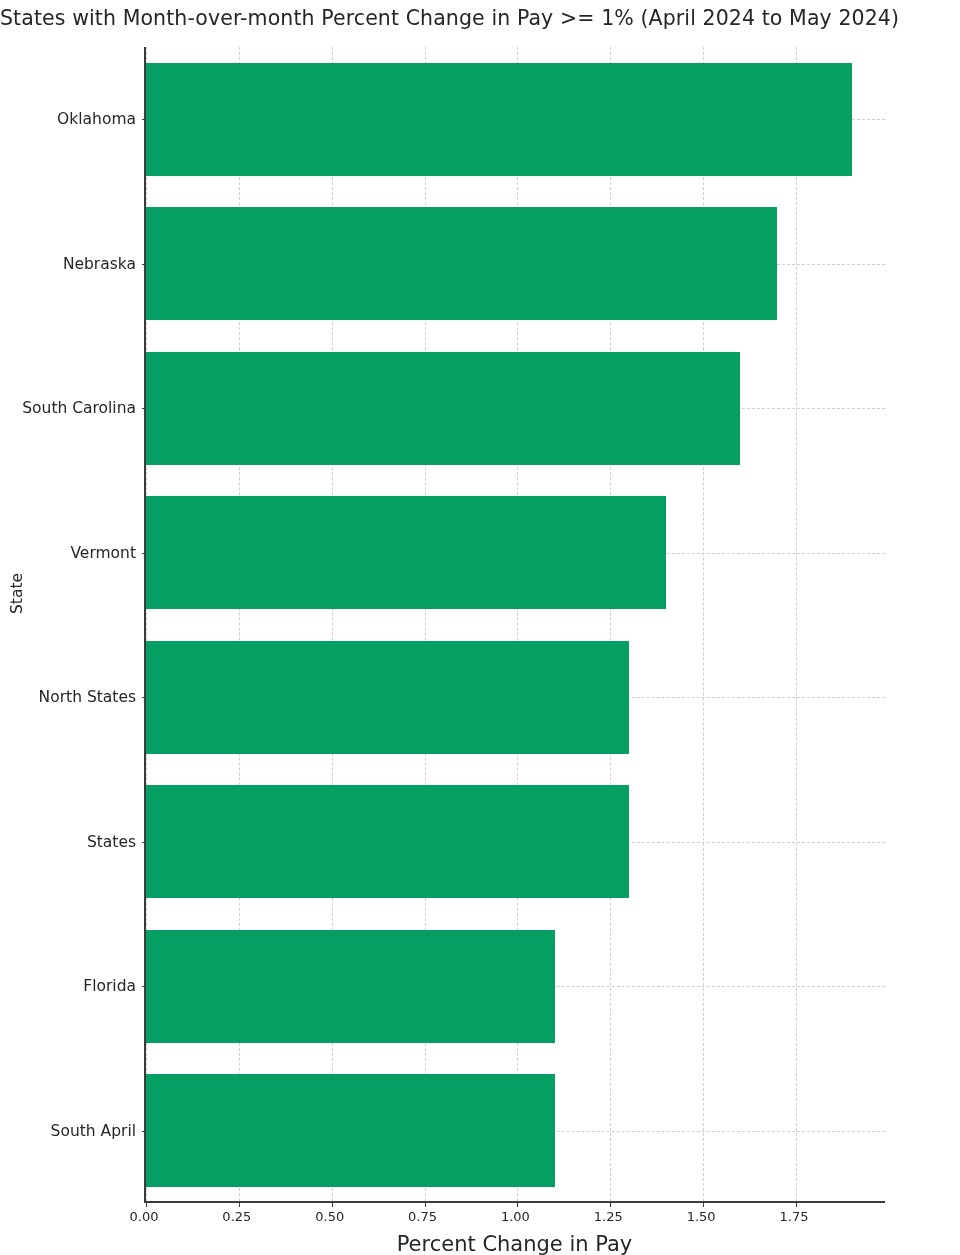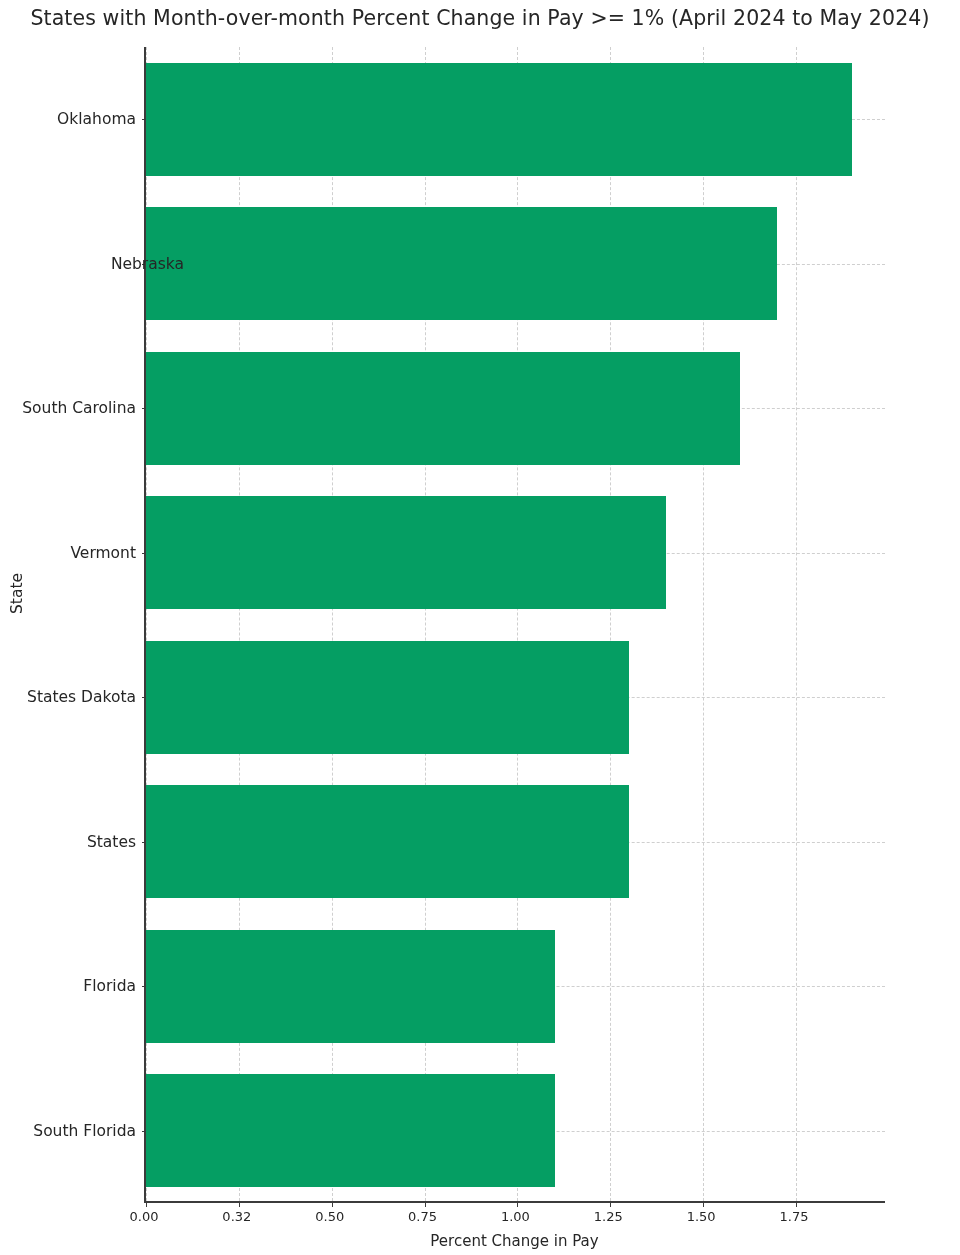--- a/index.html
+++ b/index.html
@@ -21,21 +21,21 @@
     height: 1255px;
     background: #ffffff;
   }
 
   
   #chart-title {
     position: absolute;
     left: 0;
     top: 6px;
     width: 960px;
-    text-align: center;
+    text-align: left;
     font-size: 20.5px;
     color: #262626;
     letter-spacing: 0.1px;
     white-space: nowrap;
   }
 
   
   
   #plot-area {
     position: absolute;
@@ -107,21 +107,21 @@
     transform: translateY(-50%);
   }
 
   
   #xaxis-title {
     position: absolute;
     left: 144px;
     width: 741px;
     top: 1232px;
     text-align: center;
-    font-size: 15px;
+    font-size: 21px;
     color: #262626;
     white-space: nowrap;
   }
   #yaxis-title {
     position: absolute;
     left: 8px;
     top: 614px;
     font-size: 15.5px;
     color: #262626;
     white-space: nowrap;
@@ -184,36 +184,36 @@
         <div class="ytick-mark" style="top: 505.75px;"></div>
         <div class="ytick-mark" style="top: 650.25px;"></div>
         <div class="ytick-mark" style="top: 794.75px;"></div>
         <div class="ytick-mark" style="top: 939.25px;"></div>
         <div class="ytick-mark" style="top: 1083.75px;"></div>
       </div>
   </div>
 
   <div id="xtick-labels">
       <div class="xtick-label" style="left: 144px;">0.00</div>
-      <div class="xtick-label" style="left: 236.857px;">0.32</div>
+      <div class="xtick-label" style="left: 236.857px;">0.25</div>
       <div class="xtick-label" style="left: 329.714px;">0.50</div>
       <div class="xtick-label" style="left: 422.571px;">0.75</div>
       <div class="xtick-label" style="left: 515.429px;">1.00</div>
       <div class="xtick-label" style="left: 608.286px;">1.25</div>
       <div class="xtick-label" style="left: 701.143px;">1.50</div>
       <div class="xtick-label" style="left: 794px;">1.75</div>
     </div>
   <div id="ytick-labels">
       <div class="ytick-label" style="position: absolute; right: 824px; top: 119.25px;">Oklahoma</div>
-      <div class="ytick-label" style="position: absolute; right: 776px; top: 263.75px; text-align: center;">Nebraska</div>
+      <div class="ytick-label" style="position: absolute; right: 824px; top: 263.75px; text-align: center;">Nebraska</div>
       <div class="ytick-label" style="position: absolute; right: 824px; top: 408.25px;">South Carolina</div>
       <div class="ytick-label" style="position: absolute; right: 824px; top: 552.75px;">Vermont</div>
-      <div class="ytick-label" style="position: absolute; right: 824px; top: 697.25px;">States Dakota</div>
+      <div class="ytick-label" style="position: absolute; right: 824px; top: 697.25px;">North States</div>
       <div class="ytick-label" style="position: absolute; right: 824px; top: 841.75px;">States</div>
       <div class="ytick-label" style="position: absolute; right: 824px; top: 986.25px; margin-left: 20px;">Florida</div>
-      <div class="ytick-label" style="position: absolute; right: 824px; top: 1130.75px;">South Florida</div>
+      <div class="ytick-label" style="position: absolute; right: 824px; top: 1130.75px;">South April</div>
     </div>
 
   <div id="xaxis-title">Percent Change in Pay</div>
 
   <div id="yaxis-title">State</div>
 
 </div>
 
 </body></html>

